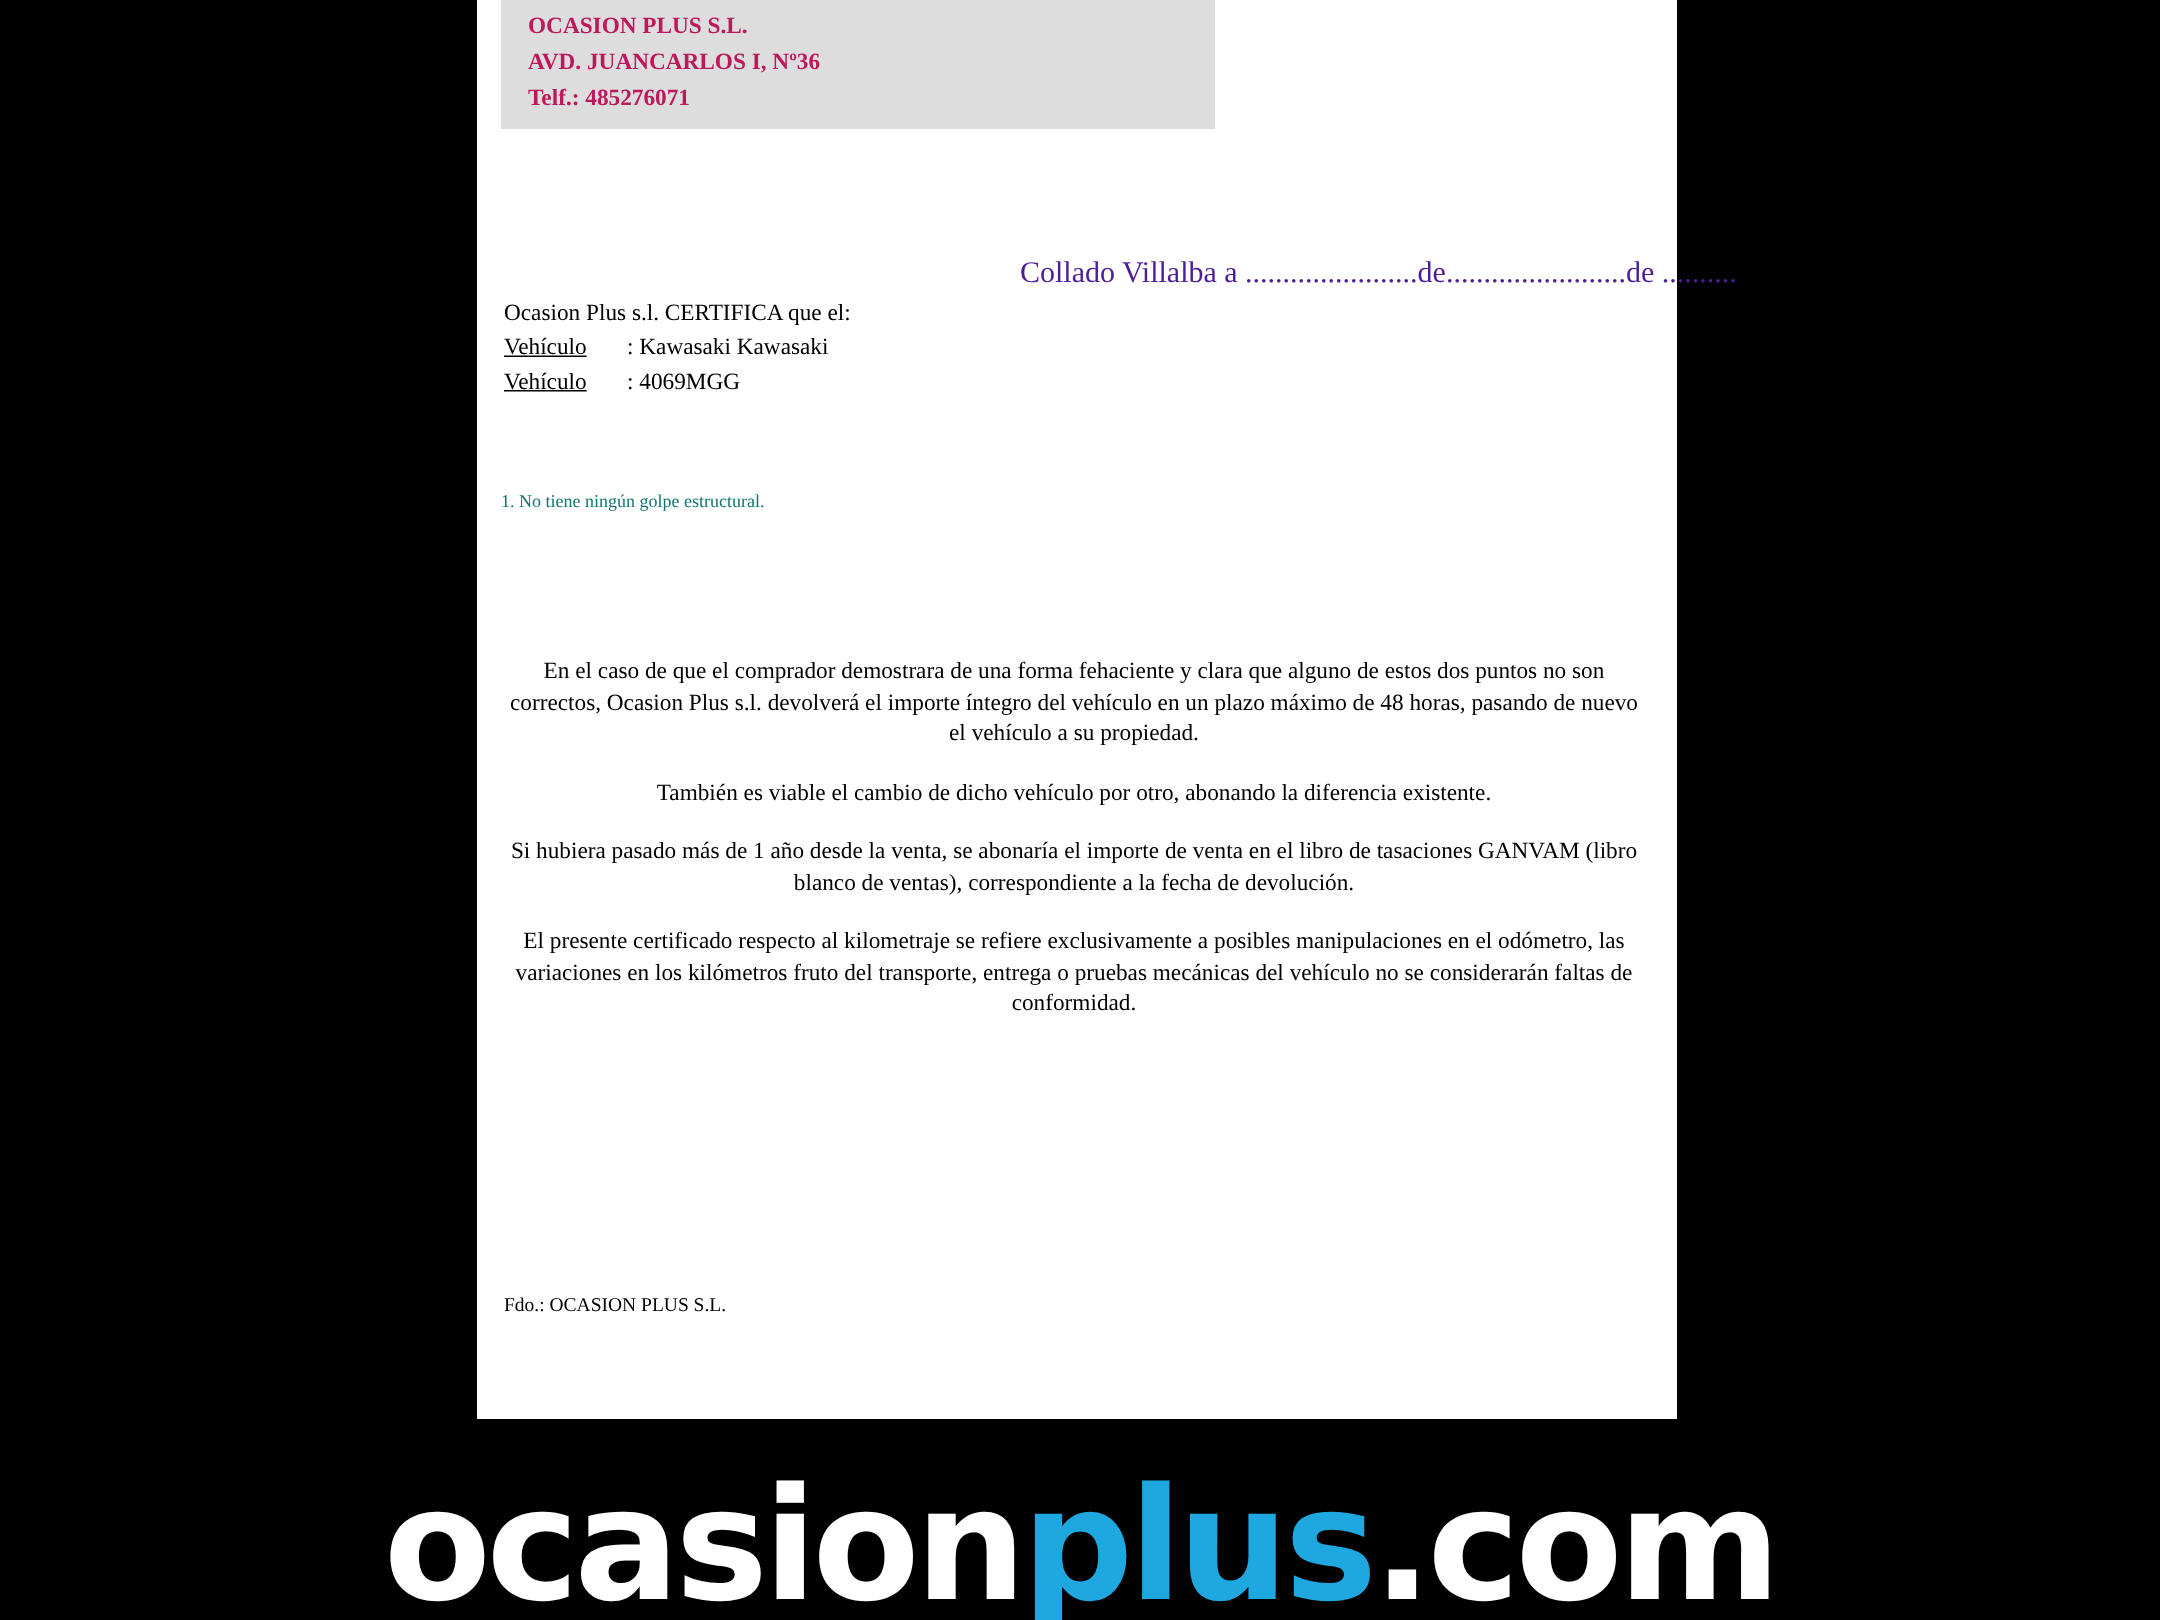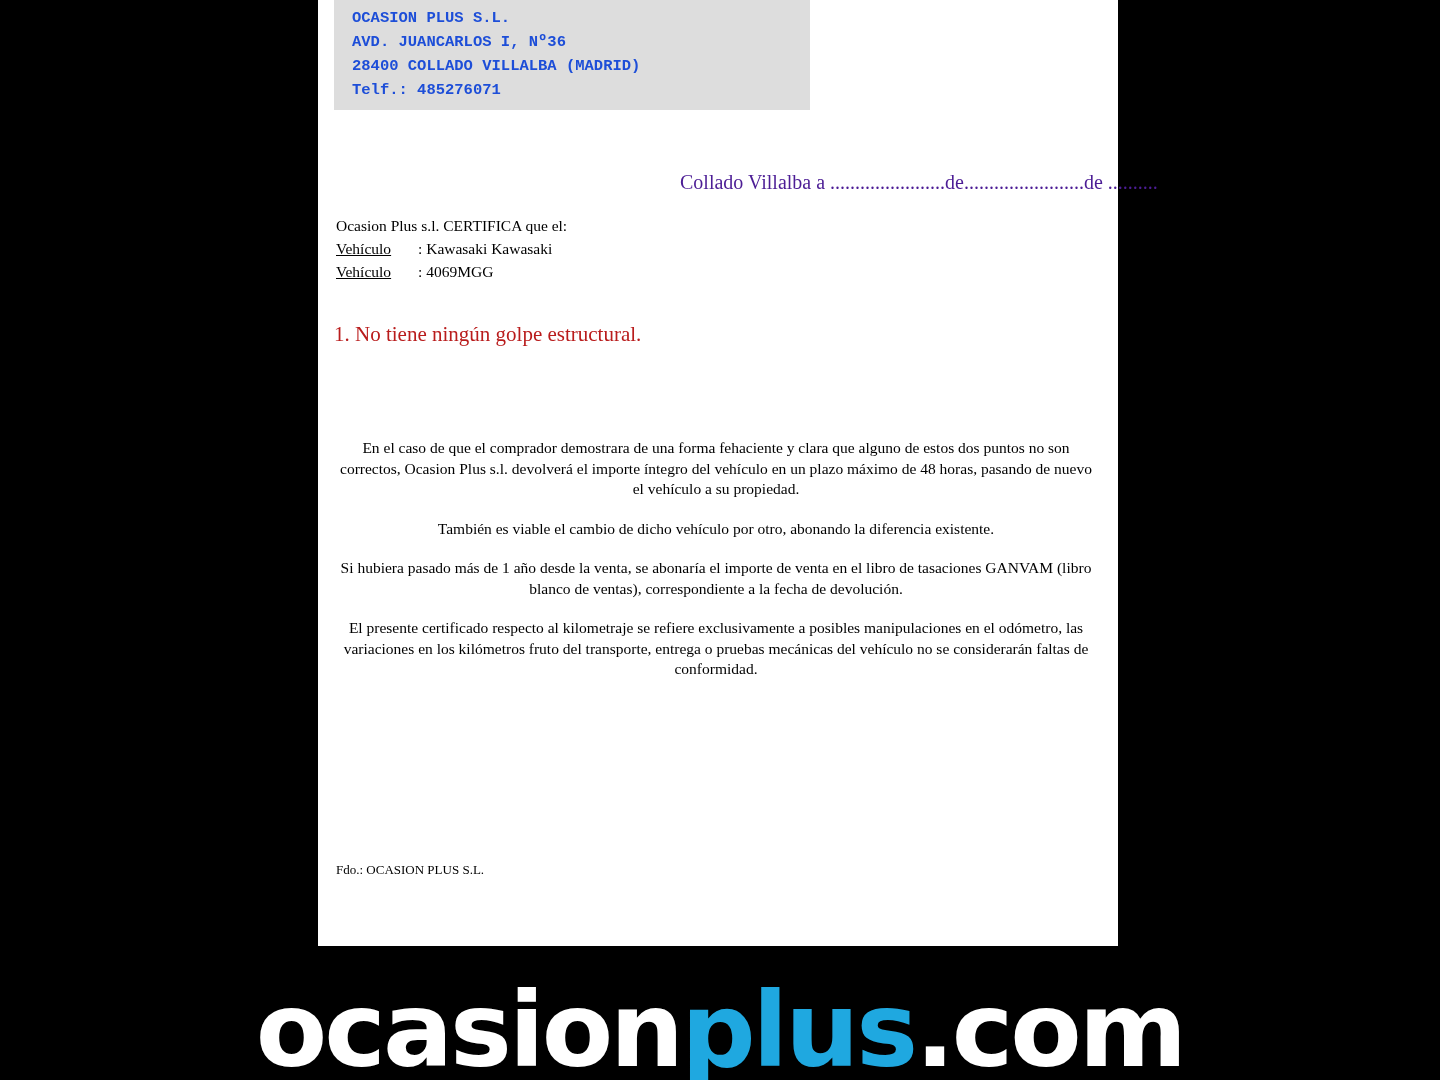--- a/index.html
+++ b/index.html
@@ -39,63 +39,63 @@
   .company-block {
     position: absolute;
     left: 16px;
     top: 0px;
     width: 476px;
     background: #dddddd;
     padding: 6px 0 8px 18px;
     box-sizing: border-box;
   }
   .company-line {
-    font-family: Liberation Mono, monospace;
+    font-family: Liberation Serif, serif;
     font-weight: bold;
     font-size: 15.5px;
     line-height: 24px;
-    color: #1d4ed8;
+    color: #be185d;
     white-space: nowrap;
   }
   .place-date {
     position: absolute;
     left: 362px;
     top: 171px;
     font-size: 20px;
     color: #4c1d95;
     white-space: nowrap;
   }
   .cert-block {
     position: absolute;
     left: 18px;
-    top: 214px;
+    top: 197px;
     width: 760px;
   }
   .cert-line {
     font-size: 15.5px;
     line-height: 23px;
     color: #000;
     white-space: nowrap;
   }
   .lbl-underline {
     text-decoration: underline;
     display: inline-block;
     width: 82px;
   }
   .points {
     position: absolute;
     left: 16px;
     top: 323px;
     width: 770px;
   }
   .point-line {
-    font-size: 21px;
+    font-size: 12px;
     line-height: 22px;
     margin-bottom: 20px;
-    color: #b91c1c;
+    color: #0f766e;
   }
   .paragraphs {
     position: absolute;
     left: 18px;
     top: 438px;
     width: 760px;
   }
   .para {
     font-size: 15.5px;
     line-height: 20.5px;
@@ -138,21 +138,20 @@
 <body>
 
 <div class="screen">
 
   <div class="page">
     <div class="doc-inner">
 
       <div class="company-block">
         <div class="company-line">OCASION PLUS S.L.</div>
         <div class="company-line">AVD. JUANCARLOS I, Nº36</div>
-        <div class="company-line">28400 COLLADO VILLALBA (MADRID)</div>
         <div class="company-line">Telf.: 485276071</div>
       </div>
 
       <div class="place-date">Collado Villalba a .......................de........................de ..........</div>
 
       <div class="cert-block">
         <div class="cert-line">Ocasion Plus s.l. CERTIFICA que el:</div>
         <div class="cert-line">
           <span class="lbl-underline">Vehículo</span><span>: Kawasaki Kawasaki</span>
         </div>

